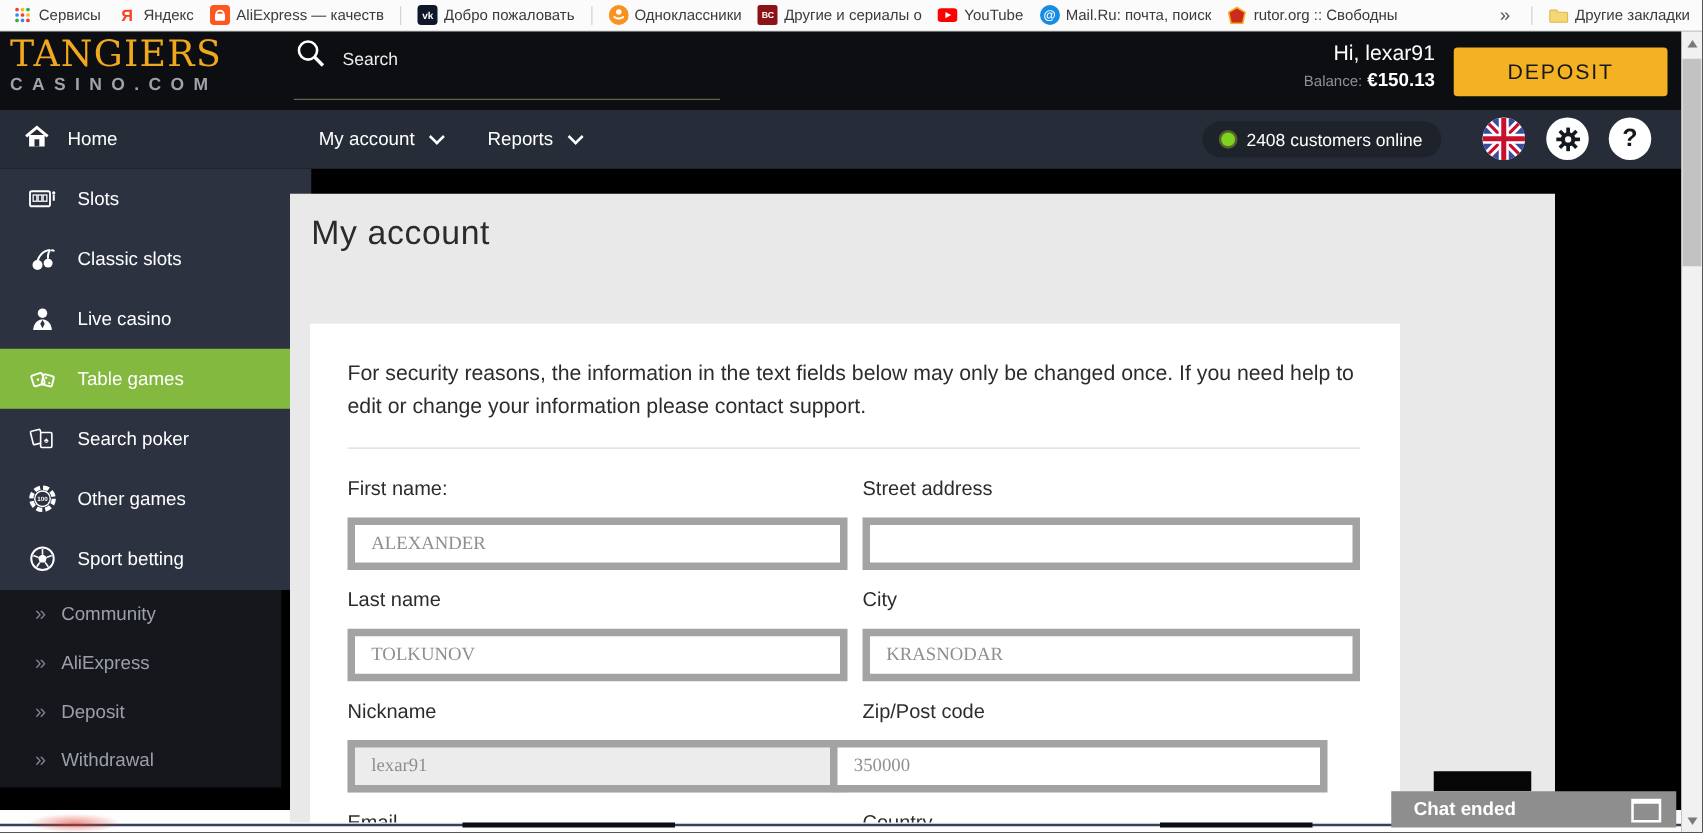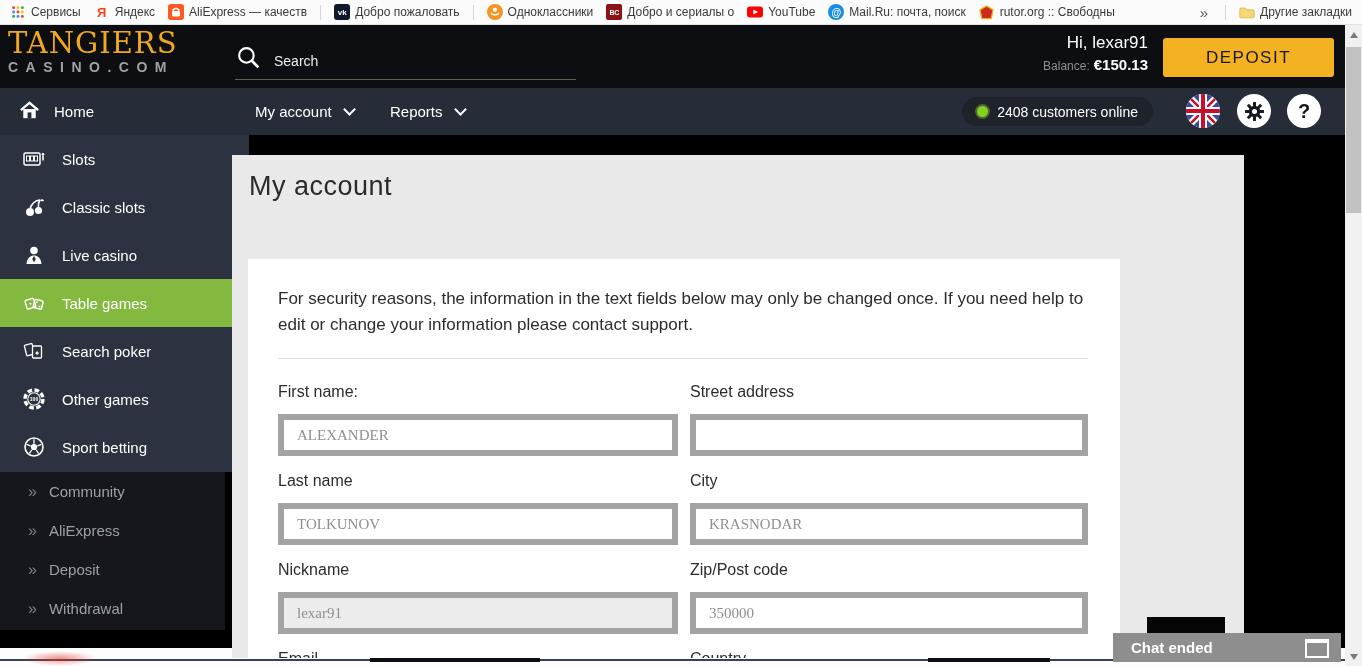--- a/index.html
+++ b/index.html
@@ -14,21 +14,21 @@
   .bm-sep{width:1px;height:15px;background:#d4d4d4;}
   .bm-overflow{margin-left:auto;color:#555;font-size:15px;padding:0 4px;cursor:pointer;}
   .glyph-badge{display:inline-flex;align-items:center;justify-content:center;border-radius:3px;
                color:#fff;font-weight:bold;}
   
   .header{position:absolute;left:0;top:25px;width:1345px;height:63px;background:#0c0e11;}
   .logo{position:absolute;left:8px;top:3px;cursor:pointer;}
   .logo-1{font-family:"DejaVu Serif",serif;font-weight:normal;color:#f0a81e;font-size:29px;line-height:30px;letter-spacing:1px;}
   .logo-2{color:#a0a2a5;font-size:14px;letter-spacing:7.5px;font-weight:bold;margin-top:1px;}
   .search{position:absolute;left:235px;top:15px;width:341px;height:40px;display:flex;align-items:flex-end;
-          border-bottom:1px solid #5e6350;padding-bottom:2px;box-sizing:border-box;}
+          border-bottom:1px solid #5e6350;padding-bottom:16px;box-sizing:border-box;}
   .search input{background:transparent;border:none;outline:none;color:#fff;font-size:14px;width:280px;
                 padding:0 0 8px 12px;font-family:"Liberation Sans",sans-serif;}
   .search input::placeholder{color:#ececec;opacity:1;}
   .user-block{position:absolute;right:197px;top:7px;text-align:right;line-height:1.35;}
   .greeting{font-size:17px;color:#fff;}
   .balance{font-size:12px;color:#8f9194;}
   .balance .bal-val{font-size:15px;font-weight:bold;color:#fff;margin-left:4px;}
   .deposit-btn{position:absolute;left:1163px;top:13px;width:171px;height:39px;background:#f4b223;border:none;
                border-radius:3px;color:#17181c;font-size:17px;letter-spacing:1.5px;cursor:pointer;
                font-family:"Liberation Sans",sans-serif;}
@@ -133,21 +133,21 @@
         <svg width="16" height="16" viewBox="0 0 16 16">
             <circle cx="8" cy="8" r="8" fill="#f7931e"></circle>
             <circle cx="8" cy="5.6" r="2.2" fill="#fff"></circle>
             <path d="M4.5,9.6 C6,11.2 10,11.2 11.5,9.6" stroke="#fff" stroke-width="1.6" fill="none" stroke-linecap="round"></path>
           </svg>
       </span>
       <span>Одноклассники</span>
     </div>
     <div class="bm">
       <span class="bm-ic glyph-badge" style="background:#8b1216;font-size:7px;border-radius:2px;">ВС</span>
-      <span>Добро и сериалы о</span>
+      <span>Другие и сериалы о</span>
     </div>
     <div class="bm">
       <span class="bm-ic">
         <svg width="16" height="16" viewBox="0 0 16 16">
             <rect x="0" y="2.5" width="16" height="11" rx="3" fill="#f00"></rect>
             <polygon points="6.3,5.5 11,8 6.3,10.5" fill="#fff"></polygon>
           </svg>
       </span>
       <span>YouTube</span>
     </div>
@@ -371,21 +371,21 @@
       <div class="flabel" style="left:30px;top:213px;">Last name</div>
       <input class="finput" style="left: 30px; top: 244px; width: 400px;" value="TOLKUNOV">
 
       <div class="flabel" style="left:442px;top:213px;">City</div>
       <input class="finput" style="left: 442px; top: 244px; width: 398px;" value="KRASNODAR">
 
       <div class="flabel" style="left:30px;top:302px;">Nickname</div>
       <input class="finput disabled" style="left: 30px; top: 333px; width: 400px;" value="lexar91">
 
       <div class="flabel" style="left:442px;top:302px;">Zip/Post code</div>
-      <input class="finput" style="left: 442px; top: 333px; width: 398px;" value="350000">
+      <input class="finput" style="left: 416px; top: 333px; width: 398px;" value="350000">
 
       <div class="flabel" style="left:30px;top:391px;">Email</div>
       <div class="gray-box"></div>
 
       <div class="flabel" style="left:442px;top:391px;">Country</div>
       <div class="select-box">
         <span>Russian Federation</span>
       </div>
       <div class="select-caret"></div>
     </div>

